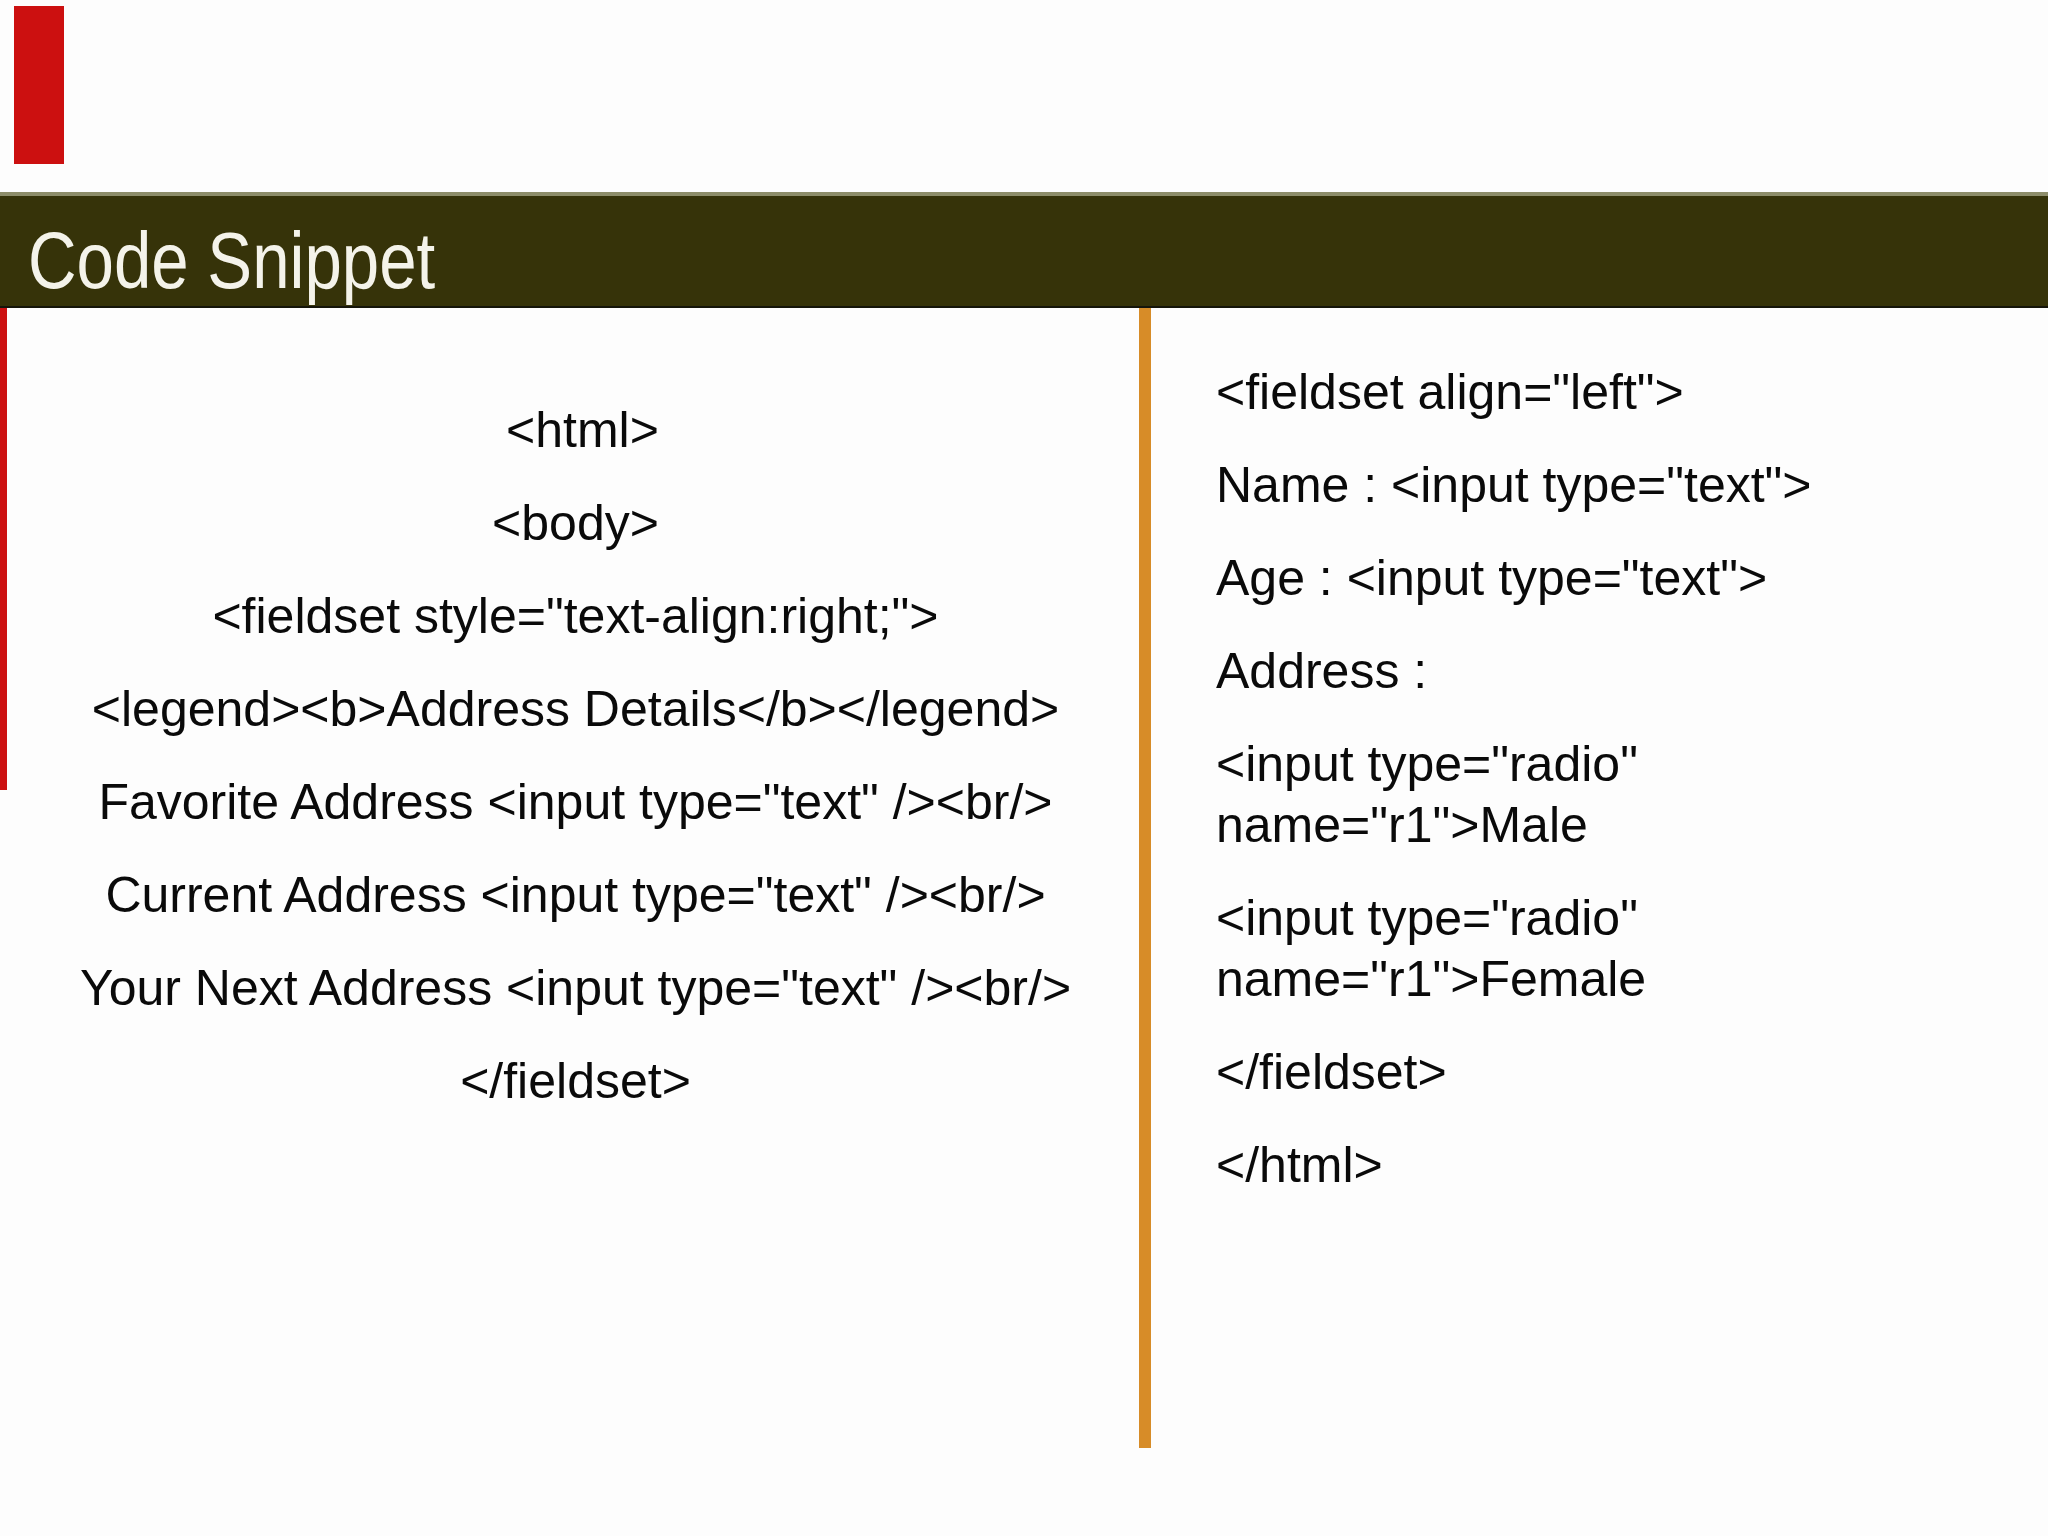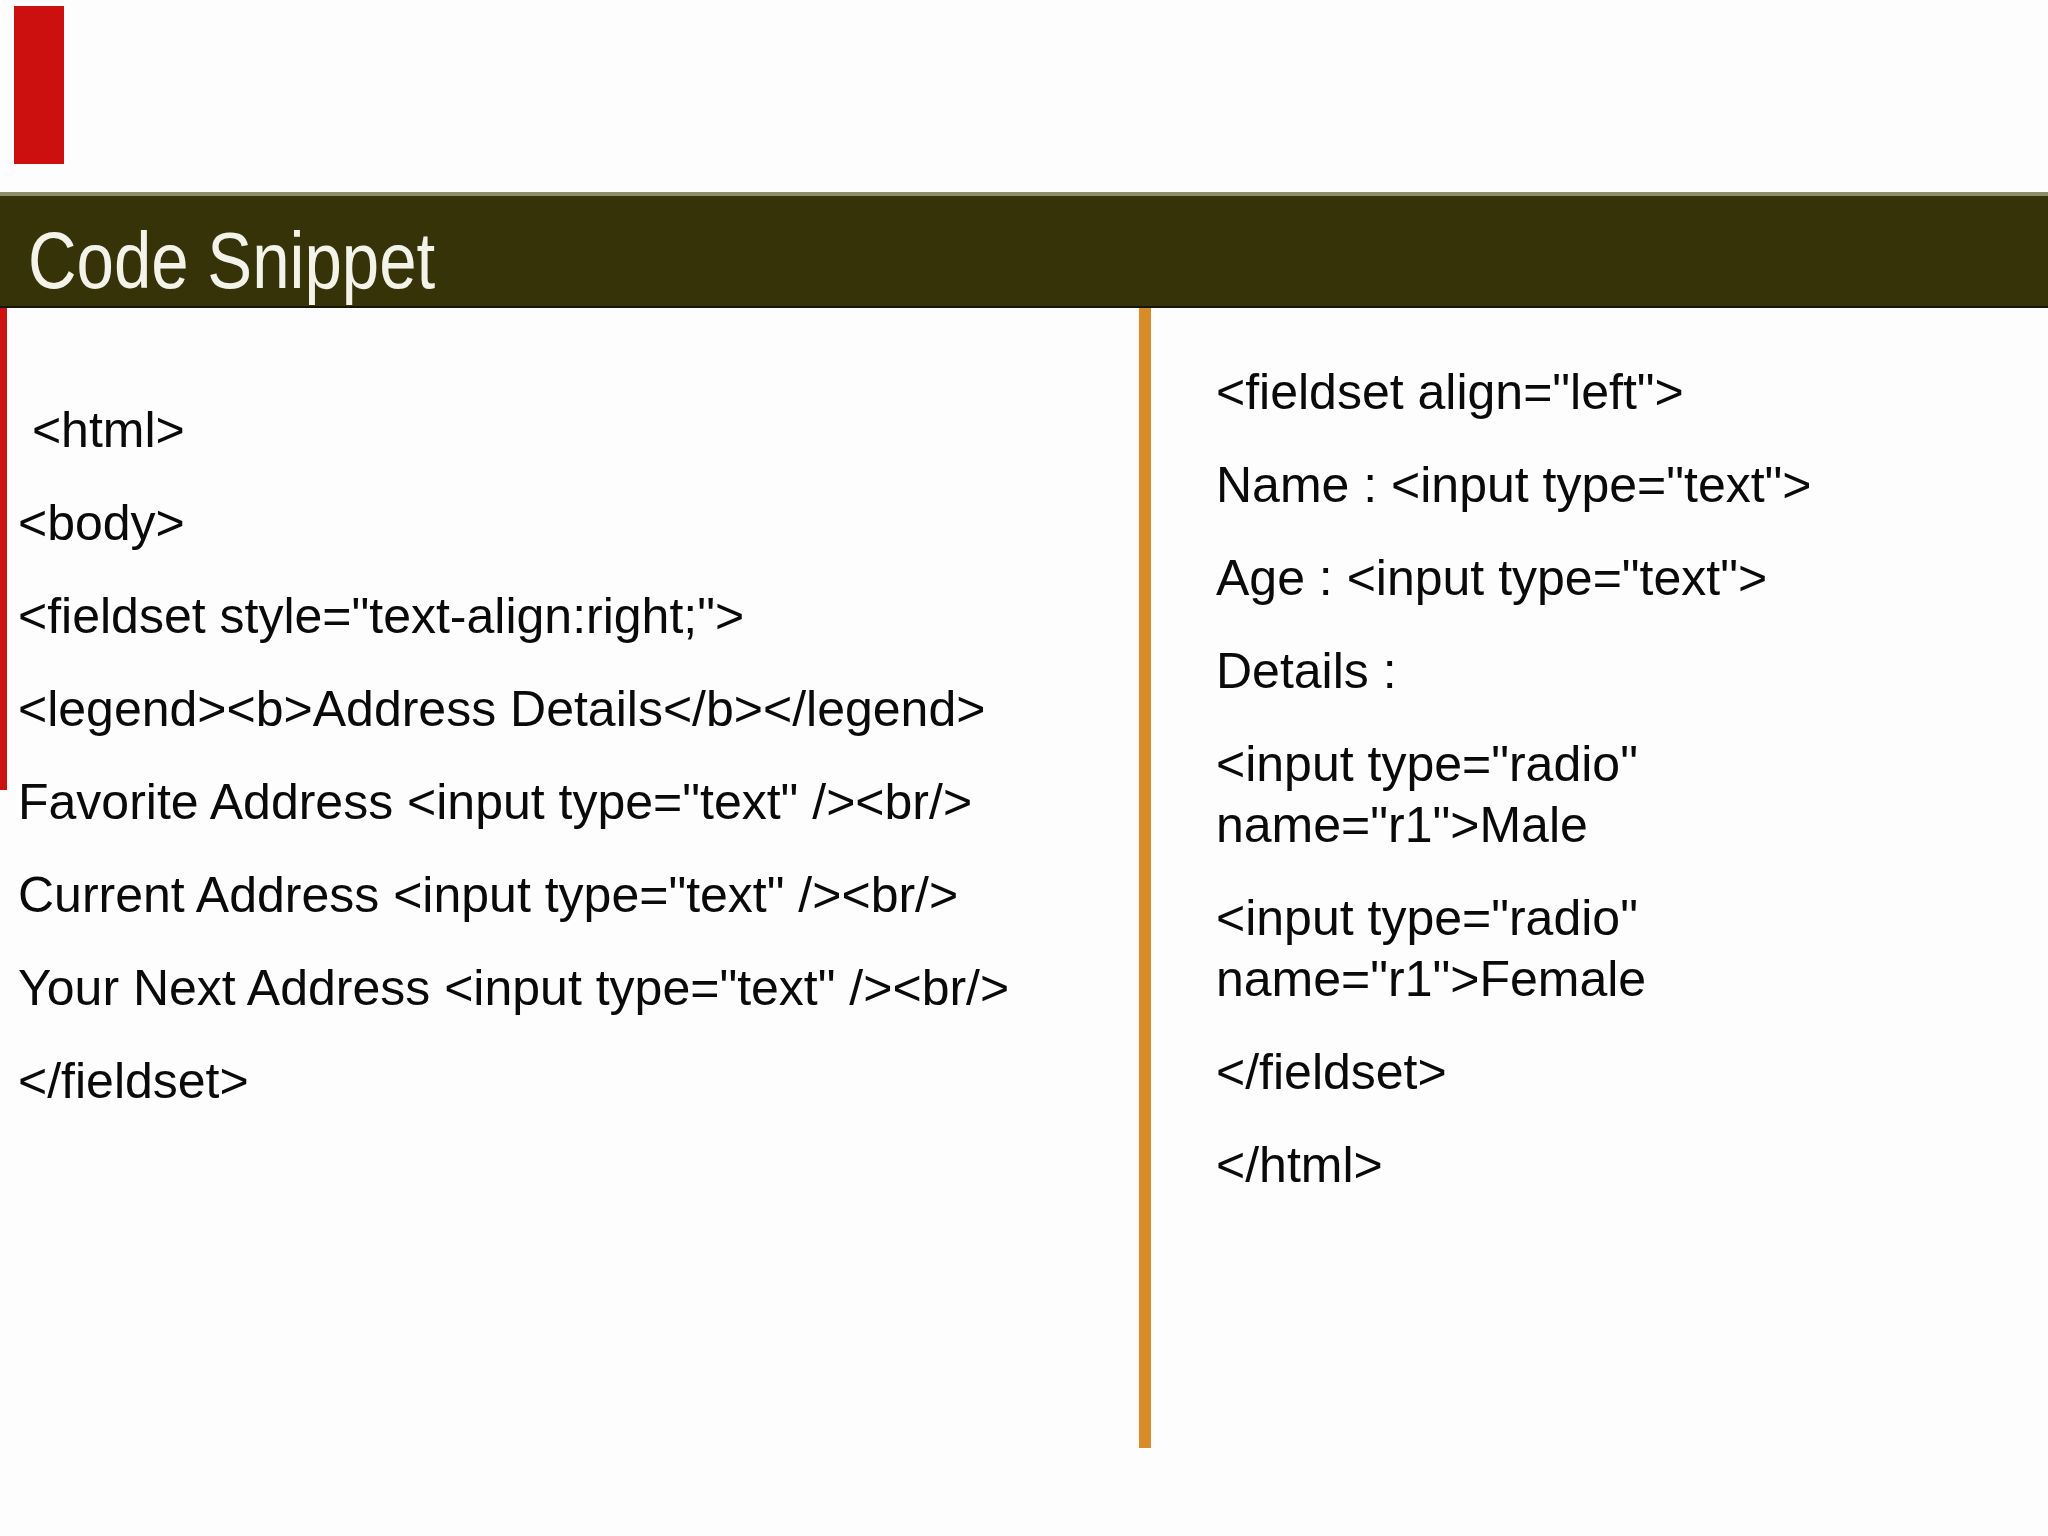--- a/index.html
+++ b/index.html
@@ -49,21 +49,21 @@
     left: 1139px; top: 308px;
     width: 12px; height: 1140px;
   }
 
   
   .code-col {
     position: absolute;
     color: #0a0a0a;
     font-size: 50px;
   }
-  #col-left  { left: 18px;   top: 400px; width: 1115px; }
+  #col-left  { left: 18px;   top: 400px; width: 1115px; text-align: center; }
   #col-right { left: 1216px; top: 362px; width: 820px; }
   .code-para { margin: 0 0 32px 0; }
   .code-line {
     height: 61px;
     line-height: 61px;
     white-space: pre;
   }
 </style>
 </head>
 <body>
@@ -110,21 +110,21 @@
       <div class="code-para">
         <div class="code-line">&lt;fieldset align="left"&gt;</div>
       </div>
       <div class="code-para">
         <div class="code-line">Name : &lt;input type="text"&gt;</div>
       </div>
       <div class="code-para">
         <div class="code-line">Age : &lt;input type="text"&gt;</div>
       </div>
       <div class="code-para">
-        <div class="code-line">Details :</div>
+        <div class="code-line">Address :</div>
       </div>
       <div class="code-para">
         <div class="code-line">&lt;input type="radio"</div>
         <div class="code-line">name="r1"&gt;Male</div>
       </div>
       <div class="code-para">
         <div class="code-line">&lt;input type="radio"</div>
         <div class="code-line">name="r1"&gt;Female</div>
       </div>
       <div class="code-para">

